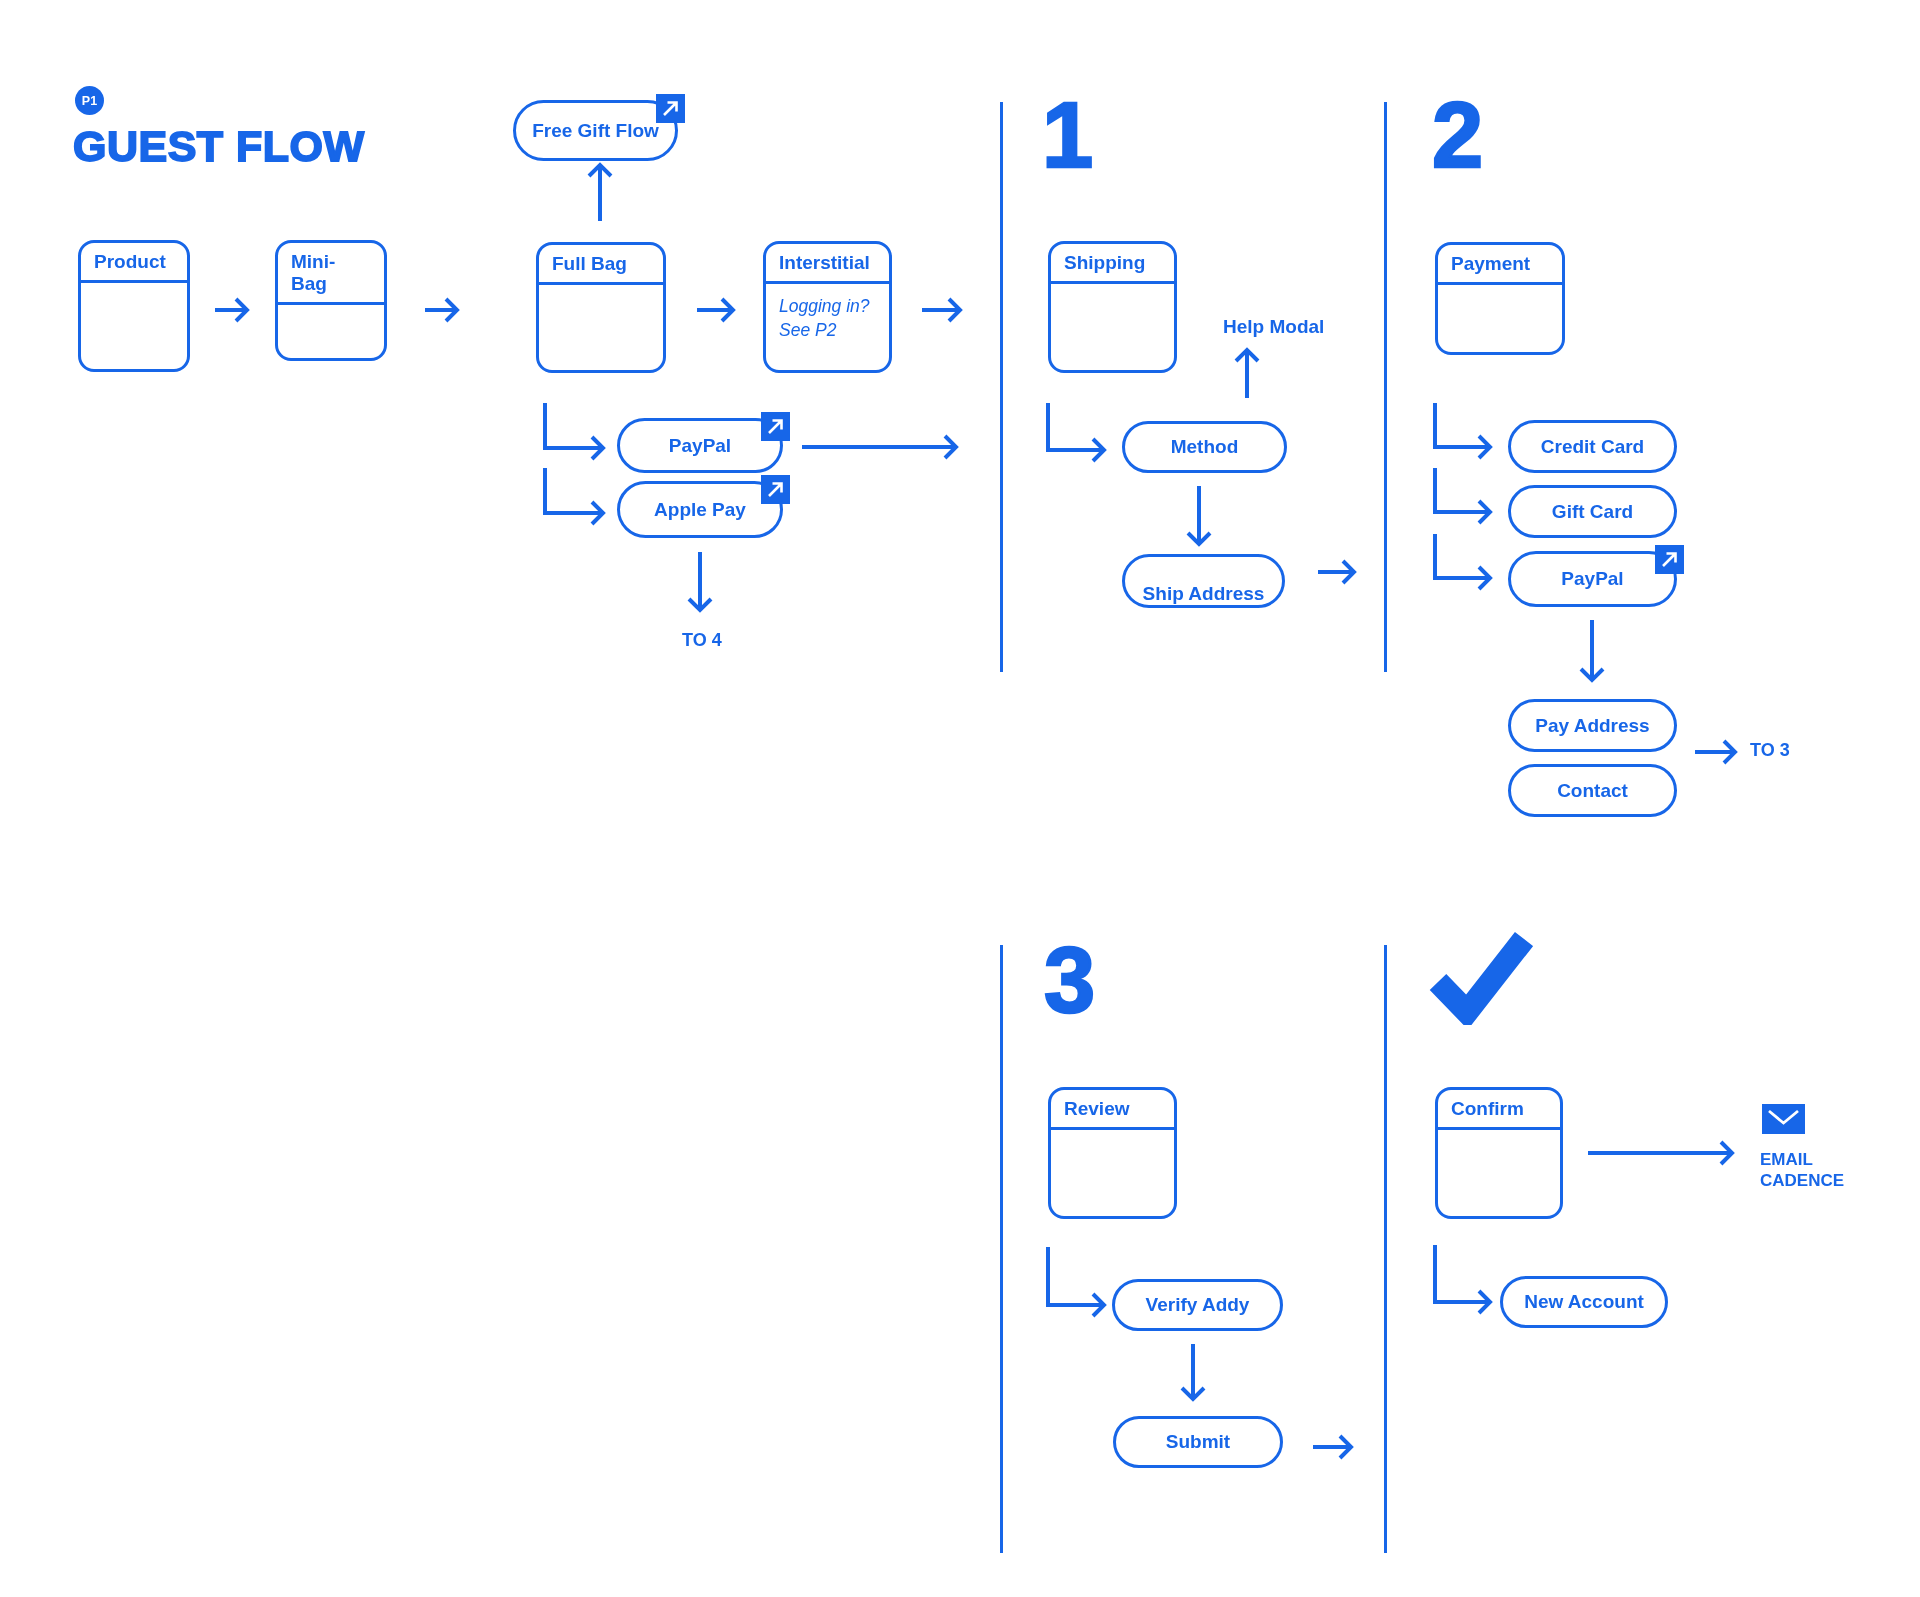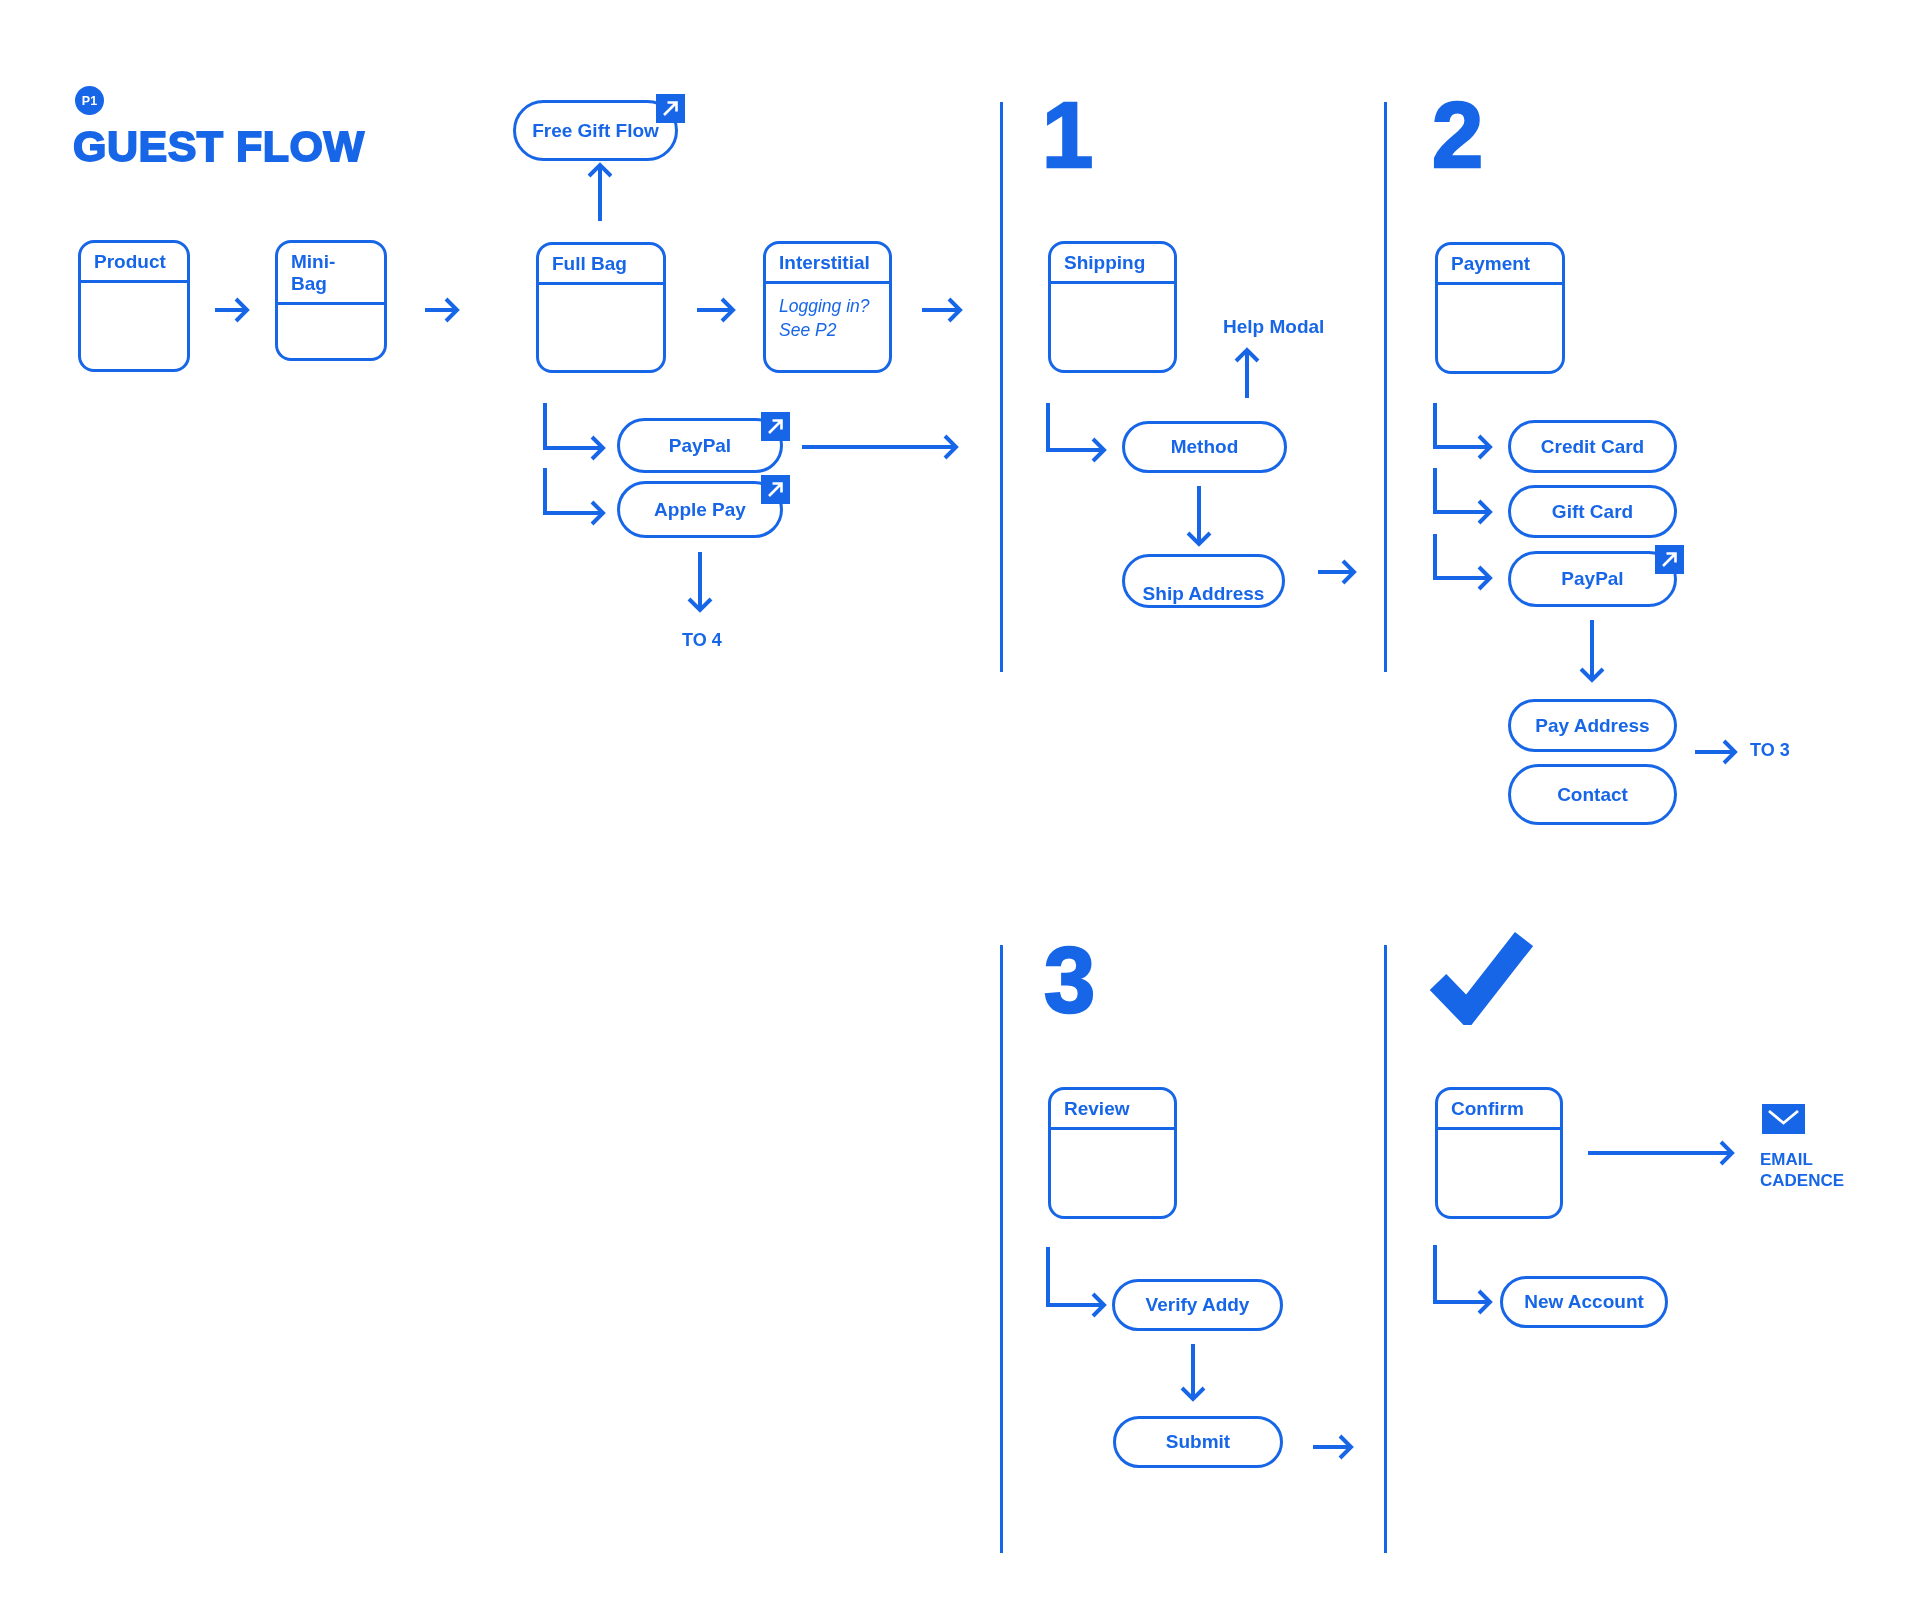--- a/index.html
+++ b/index.html
@@ -71,21 +71,21 @@
   <div class="box" style="left:763px; top:241px; width:129px; height:132px;">
     <div class="hdr">Interstitial</div>
     <div class="note">
       <span>Logging in?</span>
       <span>See P2</span>
     </div>
   </div>
   <div class="box" style="left:1048px; top:241px; width:129px; height:132px;">
     <div class="hdr">Shipping</div>
   </div>
-  <div class="box" style="left:1435px; top:242px; width:130px; height:132px;">
+  <div class="box" style="left:1435px; top:242px; width:130px; height:113px;">
     <div class="hdr">Payment</div>
   </div>
   <div class="box" style="left:1048px; top:1087px; width:129px; height:132px;">
     <div class="hdr">Review</div>
   </div>
   <div class="box" style="left:1435px; top:1087px; width:128px; height:132px;">
     <div class="hdr">Confirm</div>
   </div>
 
   <div class="pill" style="left:513px; top:100px; width:165px; height:61px;">
@@ -132,21 +132,21 @@
     <span>PayPal</span>
     <span class="ext">
       <svg width="29" height="29" viewBox="0 0 29 29">
           <path d="M8 21 L20.5 8.5 M11.5 8.5 H20.5 V17.5" fill="none" stroke="#fff" stroke-width="2.6"></path>
         </svg>
     </span>
   </div>
   <div class="pill" style="left:1508px; top:699px; width:169px; height:53px;">
     <span>Pay Address</span>
   </div>
-  <div class="pill" style="left:1508px; top:764px; width:169px; height:61px;">
+  <div class="pill" style="left:1508px; top:764px; width:169px; height:53px;">
     <span>Contact</span>
   </div>
 
   <div class="pill" style="left:1112px; top:1279px; width:171px; height:52px;">
     <span>Verify Addy</span>
   </div>
   <div class="pill" style="left:1113px; top:1416px; width:170px; height:52px;">
     <span>Submit</span>
   </div>
   <div class="pill" style="left:1500px; top:1276px; width:168px; height:52px;">

